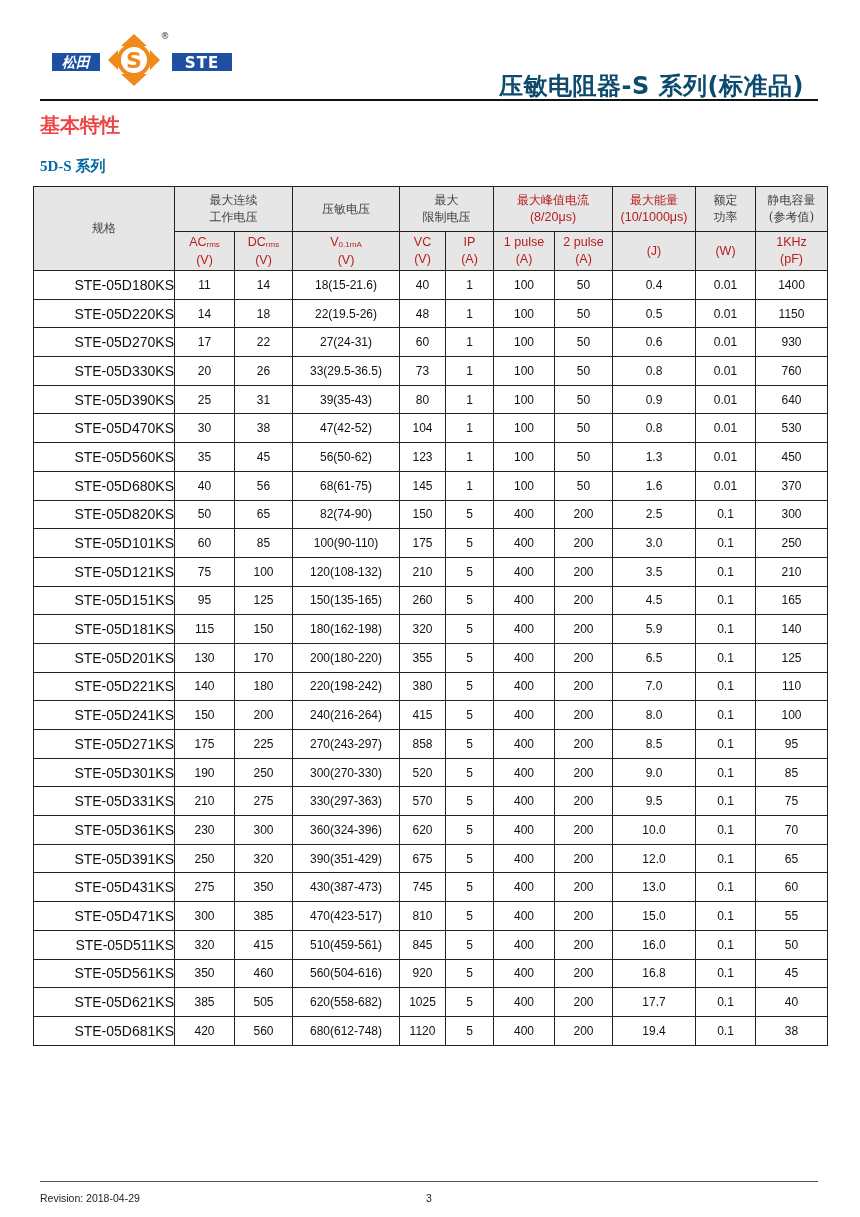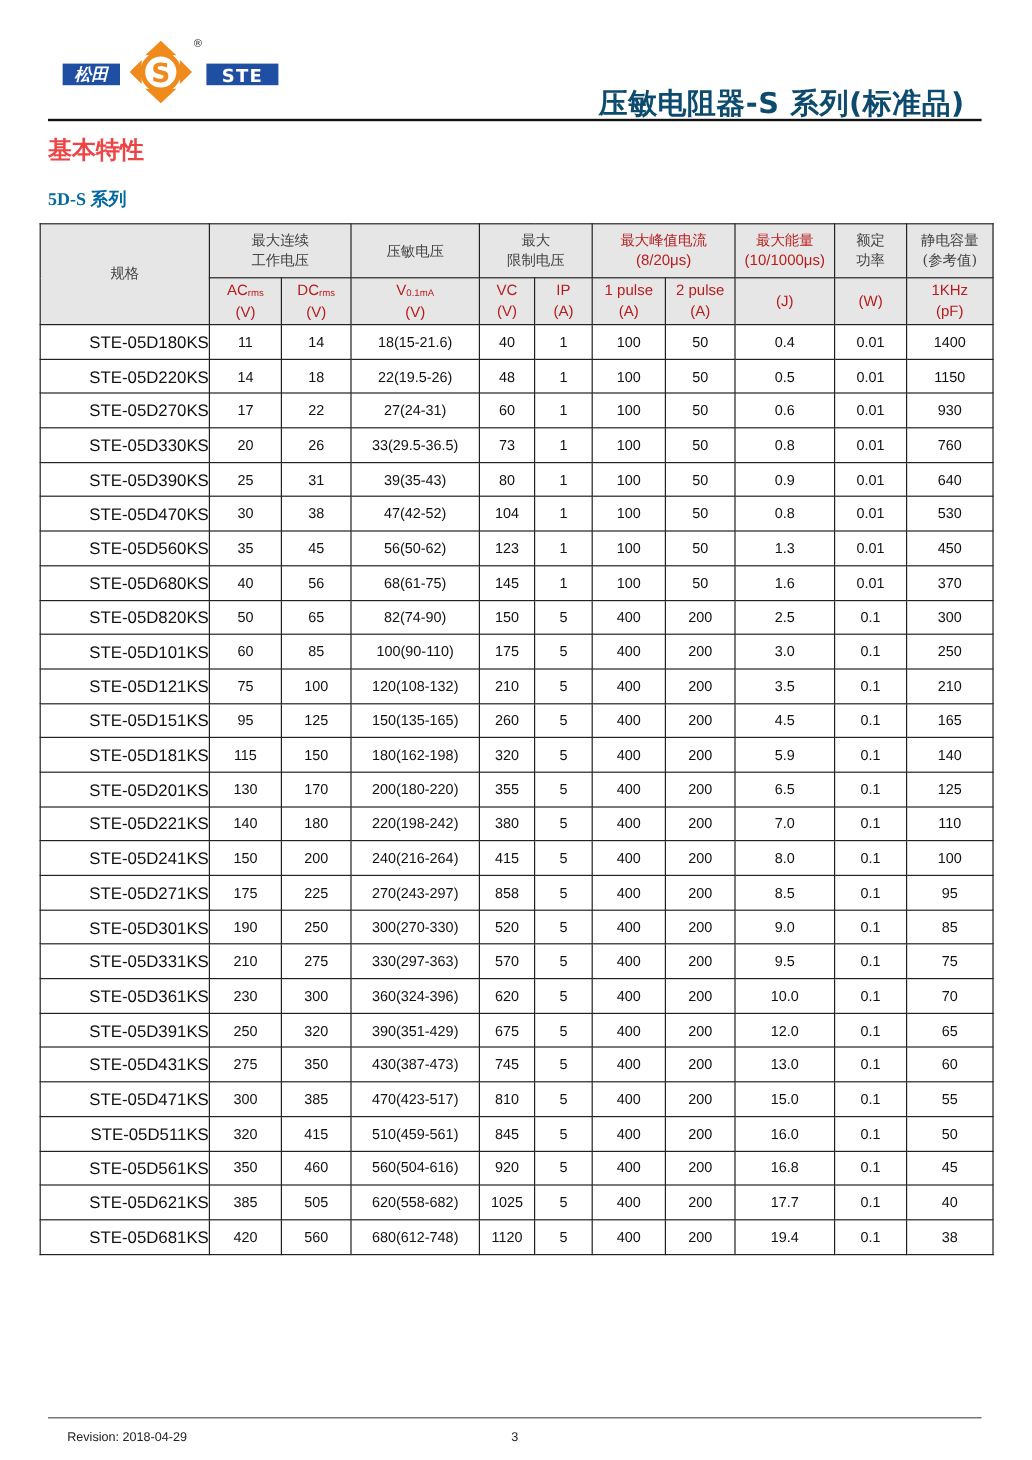--- a/index.html
+++ b/index.html
@@ -12,21 +12,21 @@
   table.spec { position:absolute; left:33px; top:186px; border-collapse:collapse; table-layout:fixed; width:794px; }
   table.spec th, table.spec td { border:1.5px solid #222; text-align:center; vertical-align:middle; padding:0; }
   table.spec th { background:#e6e6e6; font-weight:normal; font-size:12.5px; color:#b91c1c; line-height:17px; }
   table.spec th.cjk { font-family:"DejaVu Serif", serif; font-size:12px; color:#444; }
   table.spec tr.h1 th { height:44px; }
   table.spec tr.h2 th { height:38px; }
   table.spec td { height:27.7px; font-size:12px; color:#111; }
   table.spec td.model { font-size:14px;text-align:right; }
   sub { font-size:8px; vertical-align:baseline; position:relative; top:1px; }
   .footer-rule { position:absolute; left:40px; top:1181px; width:778px; height:1px; background:#555; }
-  .footer-rev { position:absolute; left:56px; top:1192px; font-size:10.5px; color:#222; }
+  .footer-rev { position:absolute; left:40px; top:1192px; font-size:10.5px; color:#222; }
   .footer-page { position:absolute; left:426px; top:1192px; font-size:10.5px; color:#222; }
 </style>
 </head>
 <body>
 
 <svg class="logo" viewBox="0 0 182 62">
   <rect x="0" y="25" width="48" height="18" fill="#1f4fa3"></rect>
   <text x="24" y="39" text-anchor="middle" font-family="DejaVu Serif, serif" font-weight="bold" font-style="italic" font-size="14" fill="#ffffff">松田</text>
   <polygon points="82,6 95,18 69,18" fill="#f08a1c"></polygon>
   <polygon points="82,58 95,46 69,46" fill="#f08a1c"></polygon>

